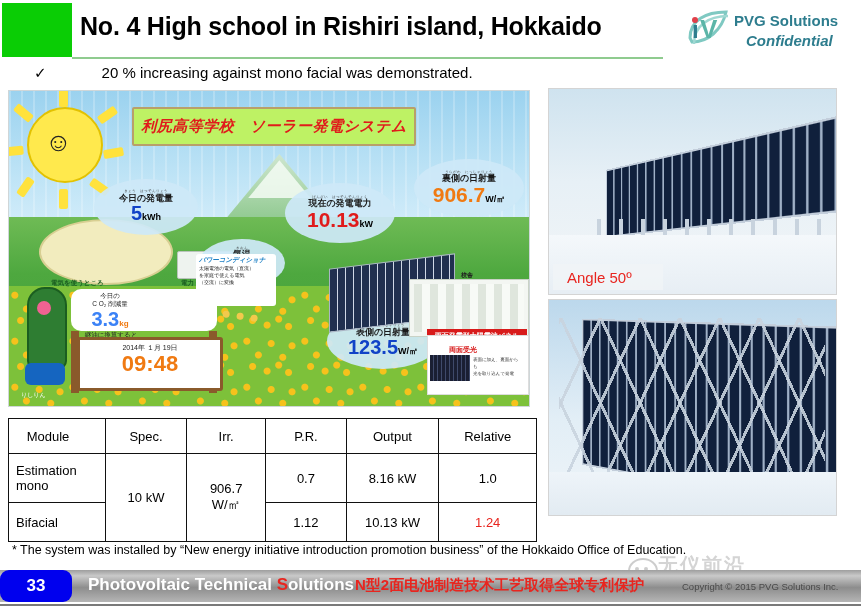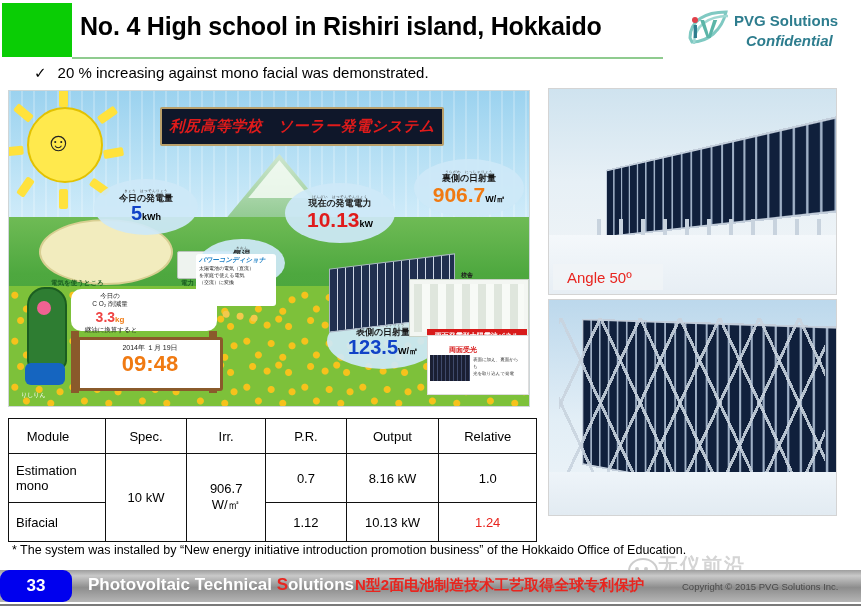--- a/index.html
+++ b/index.html
@@ -17,21 +17,21 @@
   #logo-block{position:absolute;left:684px;top:8px;width:172px;height:46px;}
   #logo-mark{position:absolute;left:0;top:0;width:48px;height:40px;}
   #logo-name{position:absolute;left:50px;top:4px;font-size:15px;font-weight:bold;color:#2E7D8E;
              white-space:nowrap;}
   #logo-conf{position:absolute;left:62px;top:24px;font-size:15px;font-style:italic;font-weight:bold;
              color:#2E7D8E;white-space:nowrap;}
 
   
   #subtitle-row{position:absolute;left:34px;top:64px;display:flex;align-items:baseline;gap:11px;}
   #check-mark{font-size:15px;}
-  #subtitle-text{font-size:15px;}
+  #subtitle-text{font-size:15px;margin-left:44px;}
 
   
   #infographic{position:absolute;left:8px;top:90px;width:520px;height:315px;overflow:hidden;
                border:1px solid #cfd6d8;background:#9fd4ef;}
   .ig-sky{position:absolute;left:0;top:0;width:100%;height:46%;
           background:linear-gradient(180deg,#9bd2ef 0%,#bfe4f6 60%,#d6eefb 100%);}
   .ig-sky:after{content:"";position:absolute;left:0;top:0;right:0;bottom:0;
      background:repeating-linear-gradient(90deg,rgba(255,255,255,.22) 0 2px,transparent 2px 12px);}
   .ig-mountain{position:absolute;left:34%;top:20%;width:36%;height:36%;
      background:linear-gradient(180deg,#cfe6cf 0%,#8fc98f 60%,#5fae63 100%);
@@ -52,22 +52,22 @@
                 radial-gradient(circle at 45% 85%, #f6c21c 3px, transparent 4px),
                 radial-gradient(circle at 65% 72%, #f6c21c 3px, transparent 4px),
                 radial-gradient(circle at 82% 88%, #f6c21c 3px, transparent 4px);
      background-size:58px 46px;}
   .ig-sun{position:absolute;left:18px;top:16px;width:72px;height:72px;border-radius:50%;
      background:#ffe94d;border:2px solid #e3c200;}
   .ig-sun-ray{position:absolute;background:#ffe23c;width:9px;height:20px;border-radius:2px;}
   .ig-face{position:absolute;font-size:26px;left:16px;top:18px;color:#222;}
 
   #ig-banner{position:absolute;left:123px;top:16px;width:280px;height:35px;
-     background:#0f172a;border:2px solid #b99f6a;border-radius:2px;
-     display:flex;align-items:center;justify-content:center;margin-left:28px;}
+     background:#bef264;border:2px solid #b99f6a;border-radius:2px;
+     display:flex;align-items:center;justify-content:center;}
   #ig-banner span{font-size:15px;font-weight:bold;font-style:italic;color:#e01b1b;
      letter-spacing:.5px;white-space:nowrap;}
 
   .bubble{position:absolute;background:rgba(205,232,247,.93);border-radius:50%;
      display:flex;flex-direction:column;align-items:center;justify-content:center;
      text-align:center;line-height:1.05;}
   .bub-ruby{font-size:3.5px;color:#3a3a3a;letter-spacing:.4px;}
   .bub-lab{font-size:9px;font-weight:bold;color:#1a1a1a;font-family:Liberation Serif, serif;}
   .bub-val{font-weight:bold;line-height:1;}
   .bub-unit{font-size:9px;font-weight:bold;}
@@ -80,21 +80,21 @@
   #bub-now .bub-val{font-size:21px;color:#e01b1b;}
   #bub-rear{left:405px;top:68px;width:110px;height:58px;}
   #bub-rear .bub-val{font-size:21px;color:#f07a12;}
   #bub-front{left:318px;top:222px;width:112px;height:56px;}
   #bub-front .bub-val{font-size:20px;color:#1042c7;}
 
   #ig-co2{position:absolute;left:62px;top:198px;width:146px;height:42px;background:#fff;
      border-radius:10px;padding:3px 5px;box-sizing:border-box;}
   .co2-col{display:inline-block;vertical-align:top;text-align:center;}
   .co2-lab{font-size:6.5px;color:#222;line-height:1.25;}
-  .co2-val{font-size:14px;font-weight:bold;color:#ef4444;}
+  .co2-val{font-size:20px;font-weight:bold;color:#3b82f6;}
   .co2-unit{font-size:8px;font-weight:bold;color:#f07a12;}
 
   #ig-clock{position:absolute;left:68px;top:246px;width:140px;height:48px;background:#fff;
      border:3px solid #8a5a2b;border-radius:3px;text-align:center;}
   #ig-clock .cl-date{font-size:7px;color:#222;margin-top:3px;}
   #ig-clock .cl-time{font-size:22px;font-weight:bold;color:#f07a12;line-height:1;}
   .clk-post{position:absolute;top:240px;width:8px;height:62px;background:#8a5a2b;}
 
   #ig-pcs{position:absolute;left:187px;top:163px;width:80px;height:52px;background:#fff;
      border-radius:3px;padding:2px 3px;box-sizing:border-box;}

